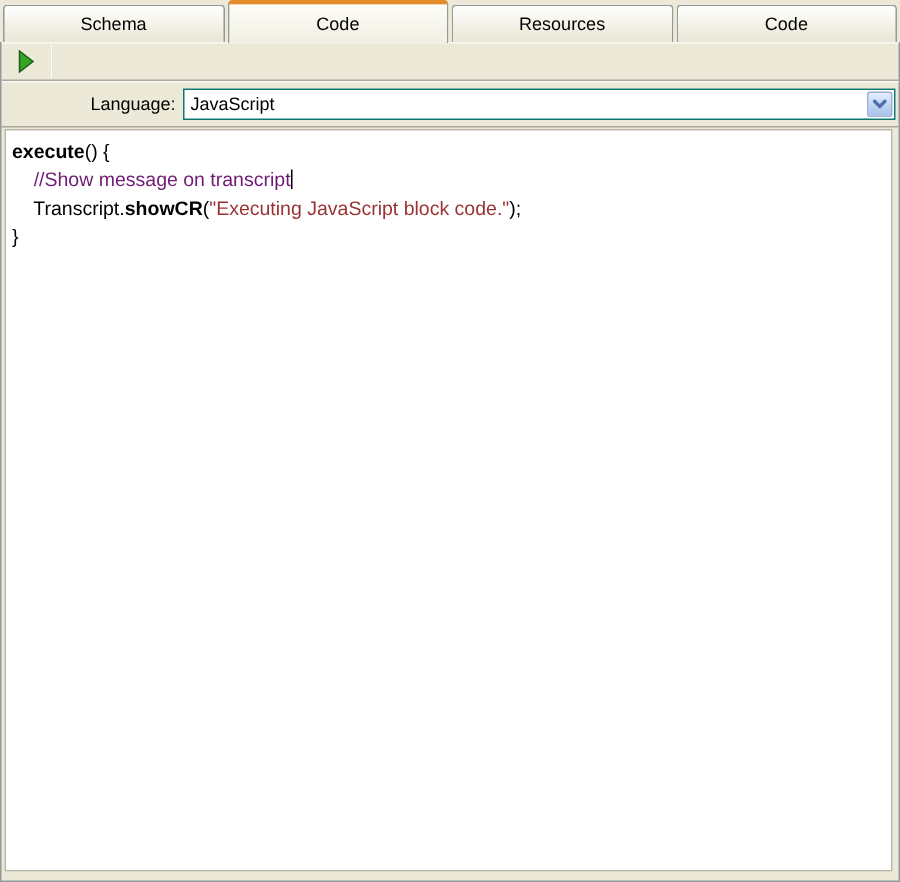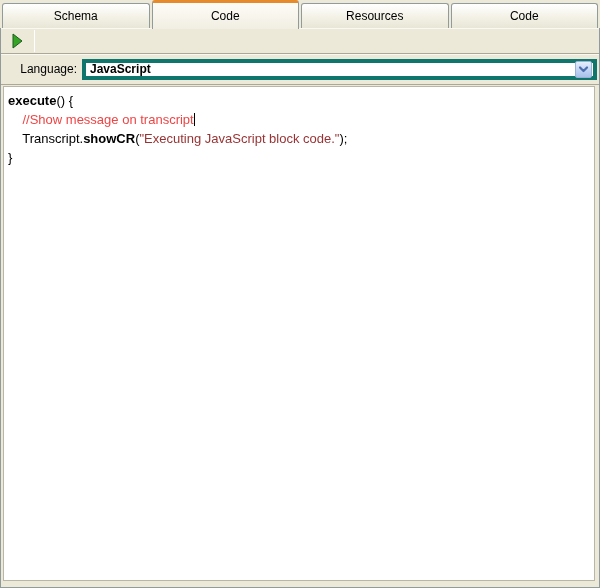--- a/index.html
+++ b/index.html
@@ -77,38 +77,38 @@
     margin-left: 4px;
   }
   
   .lang-row {
     height: 31px;
     display: flex;
     align-items: center;
     border-bottom: 1px solid #aca899;
     box-shadow: inset 0 1px 0 #f9f8f2;
     flex: 0 0 auto;
+    padding-left: 40px;
   }
   .lang-label {
     width: 81px;
     text-align: right;
     padding-right: 5px;
     font-size: 12px;
     color: #000;
   }
   .combo {
     flex: 1;
     height: 21px;
     margin-right: 2px;
-    border: 4px solid #0f766e;
+    border: 1px solid #0f766e;
     background: #fff;
     display: flex;
     align-items: center;
     cursor: default;
-    font-weight: bold;
   }
   .combo-value {
     flex: 1;
     padding-left: 4px;
     font-size: 12px;
     color: #000;
   }
   .combo-btn {
     width: 17px;
     height: 17px;
@@ -131,21 +131,21 @@
     font-family: Liberation Sans, sans-serif;
     font-size: 13px;
     line-height: 19px;
     white-space: pre;
     overflow: hidden;
     cursor: text;
   }
   .code-line { min-height: 19px; }
   .seg-keyword { font-weight: bold; color: #000; }
   .seg-plain   { color: #000; }
-  .seg-comment { color: #ef4444; }
+  .seg-comment { color: #701a75; }
   .seg-string  { color: #993333; }
   .caret {
     display: inline-block;
     width: 1px;
     height: 13px;
     background: #000;
     vertical-align: -2px;
   }
 </style>
 </head>

